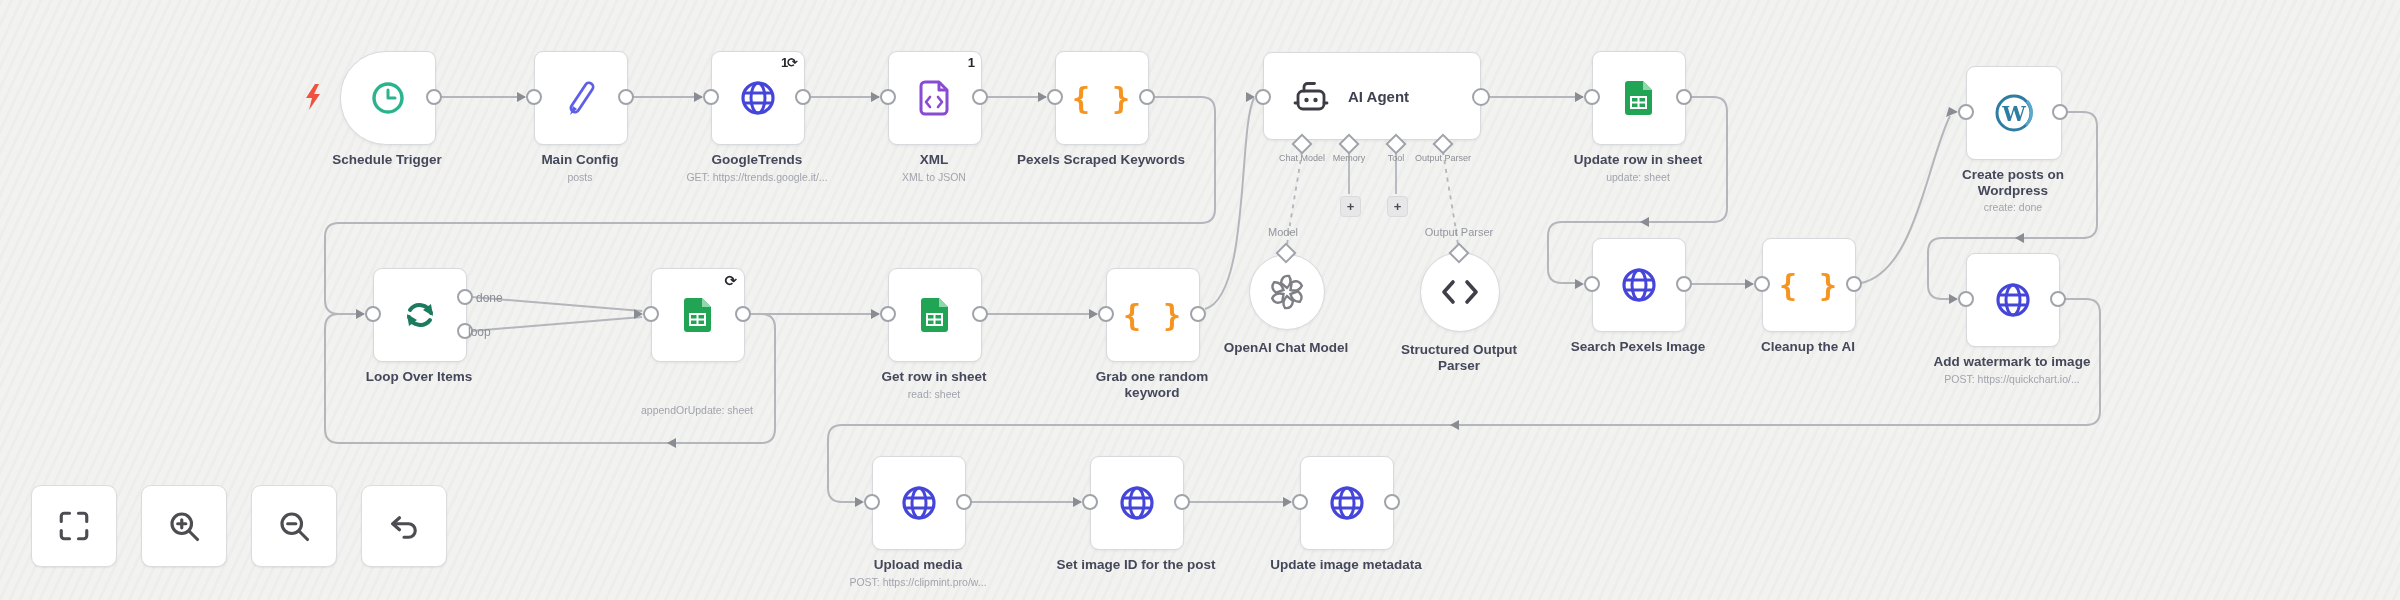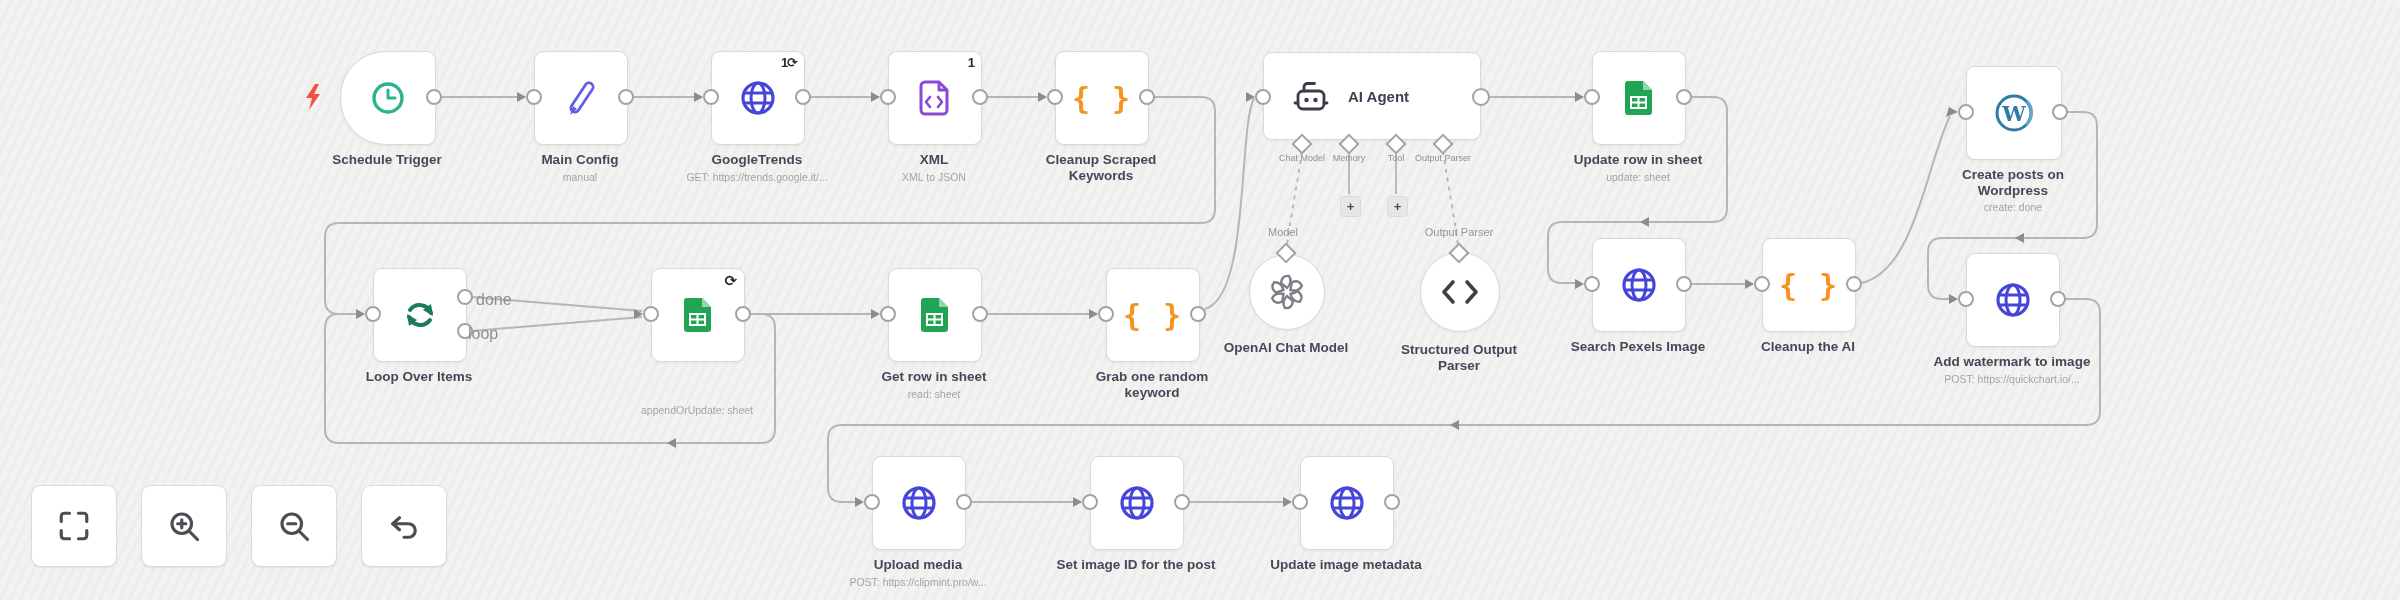--- a/index.html
+++ b/index.html
@@ -24,21 +24,21 @@
   }
   .nlabel.narrow{width:132px;}
   .nlabel.mid{width:160px;}
   .nlabel.wide{width:220px;}
   .nsub{
     position:absolute;left:50%;transform:translateX(-50%);width:230px;
     text-align:center;font-size:10.5px;font-weight:400;color:#a2a4ad;white-space:nowrap;
   }
   .badge{position:absolute;top:3px;right:7px;font-size:13px;font-weight:700;color:#27272e;letter-spacing:-1px;}
   svg.layer{position:absolute;left:0;top:0;pointer-events:none;}
-  .olabel{position:absolute;font-size:16px;color:#8b8e96;}
+  .olabel{position:absolute;font-size:12px;color:#8b8e96;}
   .clabel{position:absolute;transform:translateX(-50%);font-size:9px;color:#8b8e96;white-space:nowrap;}
   .flabel{position:absolute;transform:translateX(-50%);font-size:11px;color:#9597a0;white-space:nowrap;}
   .plusbtn{
     position:absolute;width:19px;height:19px;border-radius:4px;background:#e7e7e9;border:1px solid #dadadd;
     display:flex;align-items:center;justify-content:center;font-size:13px;color:#4a4a52;font-weight:700;line-height:1;
   }
   .toolbar{position:absolute;left:31px;top:485px;display:flex;gap:24px;}
   .tbtn{
     width:84px;height:80px;background:#fff;border:1.5px solid #dcdcde;border-radius:10px;
     display:flex;align-items:center;justify-content:center;box-shadow:0 1px 2px rgba(0,0,0,0.07);
@@ -66,21 +66,21 @@
 
   <div class="node" style="left:534px;top:51px;width:92px;height:92px;">
     <div class="box" style="width:92px;height:92px;">
       <svg width="44" height="44" viewBox="0 0 44 44">
         <line x1="16" y1="32" x2="30" y2="11" stroke="#5d5fe8" stroke-width="11" stroke-linecap="round"></line>
         <line x1="16" y1="32" x2="30" y2="11" stroke="#ffffff" stroke-width="5.5" stroke-linecap="round"></line>
         <polygon points="11,39 14,30 18,33" fill="#5d5fe8"></polygon>
       </svg>
     </div>
     <div class="nlabel" style="top:101px;">Main Config</div>
-    <div class="nsub" style="top:120px;">manual</div>
+    <div class="nsub" style="top:120px;">posts</div>
   </div>
 
   <div class="node" style="left:711px;top:51px;width:92px;height:92px;">
     <div class="box" style="width:92px;height:92px;">
       <svg width="44" height="44" viewBox="0 0 44 44">
         <circle cx="22" cy="22" r="15" fill="none" stroke="#4545da" stroke-width="3.2"></circle>
         <ellipse cx="22" cy="22" rx="7" ry="15" fill="none" stroke="#4545da" stroke-width="3"></ellipse>
         <line x1="8" y1="17" x2="36" y2="17" stroke="#4545da" stroke-width="3"></line>
         <line x1="8" y1="27" x2="36" y2="27" stroke="#4545da" stroke-width="3"></line>
       </svg>
@@ -100,21 +100,21 @@
       <span class="badge">1</span>
     </div>
     <div class="nlabel" style="top:101px;">XML</div>
     <div class="nsub" style="top:120px;">XML to JSON</div>
   </div>
 
   <div class="node" style="left:1055px;top:51px;width:92px;height:92px;">
     <div class="box" style="width:92px;height:92px;">
       <span class="codeicon">{ }</span>
     </div>
-    <div class="nlabel" style="top:101px;">Cleanup Scraped Keywords</div>
+    <div class="nlabel" style="top:101px;">Pexels Scraped Keywords</div>
   </div>
 
   <div class="node" style="left:1263px;top:52px;width:218px;height:88px;">
     <div class="box wide" style="width:218px;height:88px;">
       <svg width="42" height="42" viewBox="0 0 42 42">
         <rect x="8" y="16" width="26" height="18" rx="5" fill="none" stroke="#3c3c44" stroke-width="2.8"></rect>
         <circle cx="16.5" cy="25" r="2.2" fill="#3c3c44"></circle>
         <circle cx="25.5" cy="25" r="2.2" fill="#3c3c44"></circle>
         <path d="M14 16 v-4 a3.5 3.5 0 0 1 3.5 -3.5 h7" fill="none" stroke="#3c3c44" stroke-width="2.8" stroke-linecap="round"></path>
         <line x1="8" y1="28" x2="5" y2="28" stroke="#3c3c44" stroke-width="2.8" stroke-linecap="round"></line>

